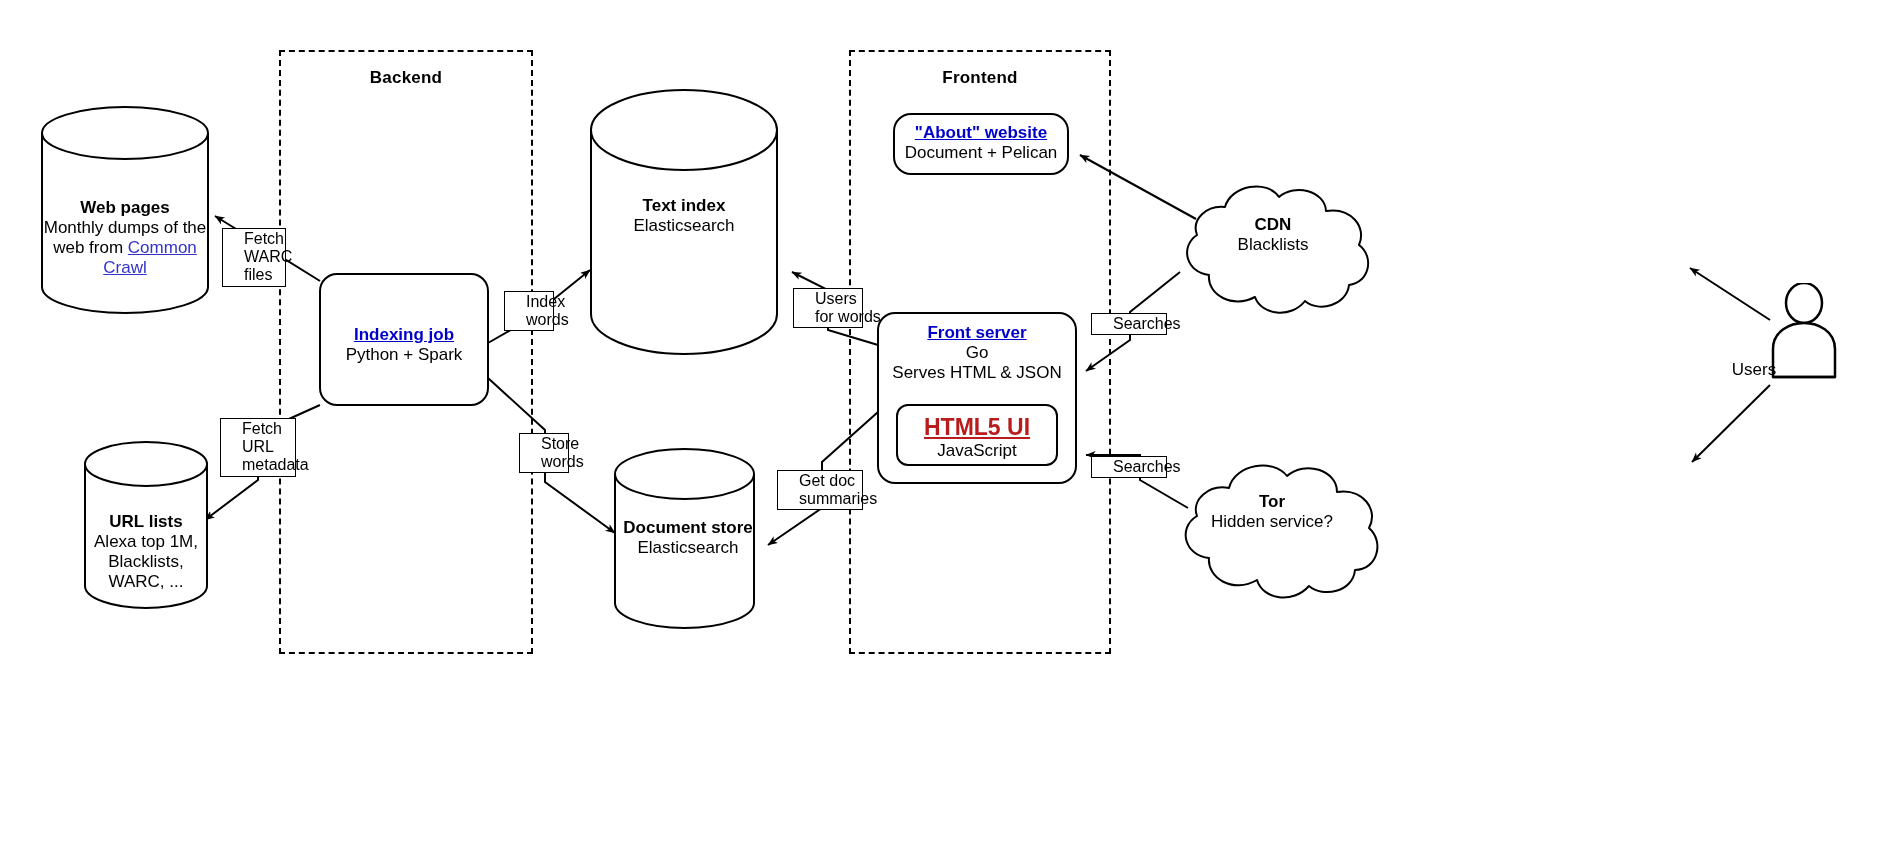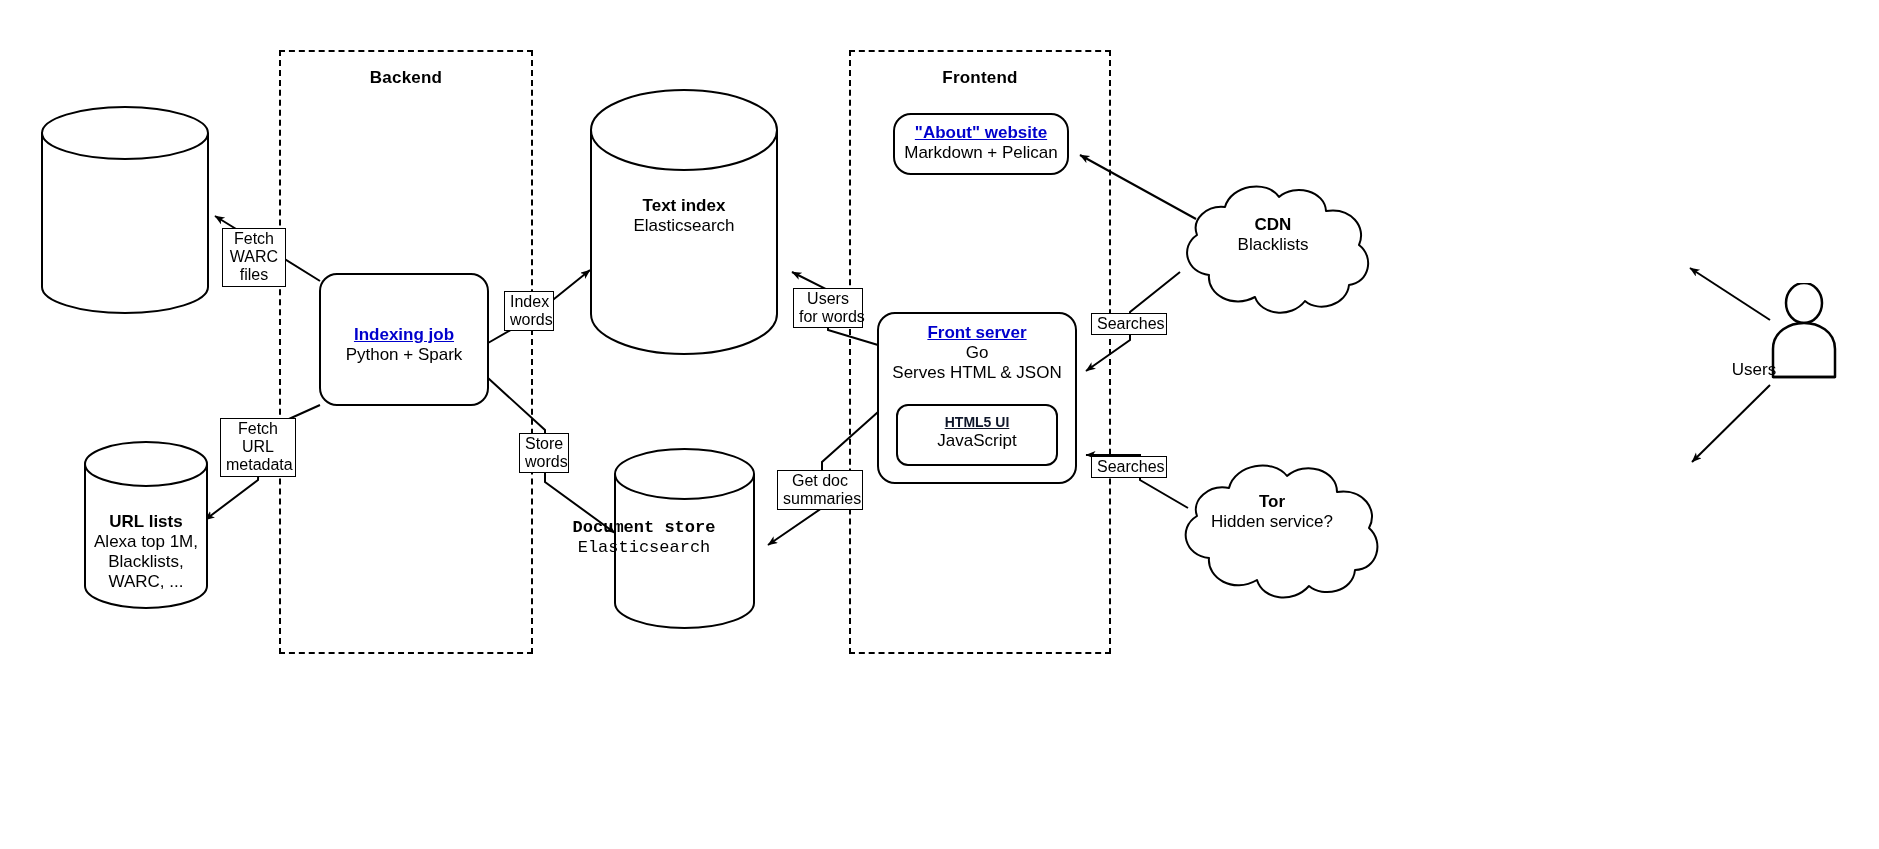--- a/index.html
+++ b/index.html
@@ -60,23 +60,23 @@
   .t-norm {
     font-size: 17px;
   }
   .link-blue {
     color: #0000CC;
     font-weight: bold;
     font-size: 17px;
     text-decoration: underline;
   }
   .link-purple {
-    color: #0f172a;
+    color: #b91c1c;
     font-weight: bold;
-    font-size: 14px;
+    font-size: 23px;
     text-decoration: underline;
   }
   .inline-link {
     color: #3333CC;
     text-decoration: underline;
   }
   
   .rrect {
     border: 2px solid #000000;
     border-radius: 18px;
@@ -88,21 +88,21 @@
     background: #ffffff;
   }
   
   .edge-label {
     position: absolute;
     border: 1px solid #000000;
     background: #ffffff;
     font-size: 16px;
     line-height: 1.14;
     text-align: center;
-    padding: 1px 5px;
+    padding: 1px 21px;
     white-space: nowrap;
     box-sizing: border-box;
     z-index: 6;
   }
   
   .actor-label {
     position: absolute;
     left: 0; width: 100%;
     text-align: center;
     font-size: 17px;
@@ -155,20 +155,26 @@
   <div class="group" style="left:849px; top:50px; width:258px; height:600px;">
     <div class="group-label">Frontend</div>
   </div>
 
   <div class="node" style="left:40px; top:105px; width:170px; height:210px;">
     <svg width="170" height="210" viewBox="0 0 170 210">
       <path d="M2,28 L2,182 A83,26 0 0 0 168,182 L168,28" fill="#fff" stroke="#000" stroke-width="2"></path>
       <ellipse cx="85" cy="28" rx="83" ry="26" fill="#fff" stroke="#000" stroke-width="2"></ellipse>
     </svg>
   </div>
+  <div class="label-stack cyl-text" style="left:125px; top:198px;">
+    <div class="t-bold">Web pages</div>
+    <div class="t-norm">Monthly dumps of the</div>
+    <div class="t-norm"><span>web from </span><span class="inline-link">Common</span></div>
+    <div class="t-norm"><span class="inline-link">Crawl</span></div>
+  </div>
 
   <div class="node" style="left:83px; top:440px; width:126px; height:170px;">
     <svg width="126" height="170" viewBox="0 0 126 170">
       <path d="M2,24 L2,146 A61,22 0 0 0 124,146 L124,24" fill="#fff" stroke="#000" stroke-width="2"></path>
       <ellipse cx="63" cy="24" rx="61" ry="22" fill="#fff" stroke="#000" stroke-width="2"></ellipse>
     </svg>
   </div>
   <div class="label-stack cyl-text" style="left:146px; top:512px;">
     <div class="t-bold">URL lists</div>
     <div class="t-norm">Alexa top 1M,</div>
@@ -193,30 +199,30 @@
     <div class="t-bold">Text index</div>
     <div class="t-norm">Elasticsearch</div>
   </div>
 
   <div class="node" style="left:613px; top:447px; width:143px; height:183px;">
     <svg width="143" height="183" viewBox="0 0 143 183">
       <path d="M2,27 L2,156 A69.5,25 0 0 0 141,156 L141,27" fill="#fff" stroke="#000" stroke-width="2"></path>
       <ellipse cx="71.5" cy="27" rx="69.5" ry="25" fill="#fff" stroke="#000" stroke-width="2"></ellipse>
     </svg>
   </div>
-  <div class="label-stack cyl-text" style="left:644px; top:518px;font-family:Liberation Mono, monospace;">
+  <div class="label-stack cyl-text" style="left:688px; top:518px;">
     <div class="t-bold">Document store</div>
     <div class="t-norm">Elasticsearch</div>
   </div>
 
   <div class="node rrect" style="left:893px; top:113px; width:176px; height:62px;">
   </div>
   <div class="label-stack rect-text" style="left:981px; top:123px;">
     <div class="link-blue">"About" website</div>
-    <div class="t-norm">Markdown + Pelican</div>
+    <div class="t-norm">Document + Pelican</div>
   </div>
 
   <div class="node rrect" style="left:877px; top:312px; width:200px; height:172px;">
   </div>
   <div class="label-stack rect-text" style="left:977px; top:323px;">
     <div class="link-blue">Front server</div>
     <div class="t-norm">Go</div>
     <div class="t-norm">Serves HTML &amp; JSON</div>
   </div>
 

